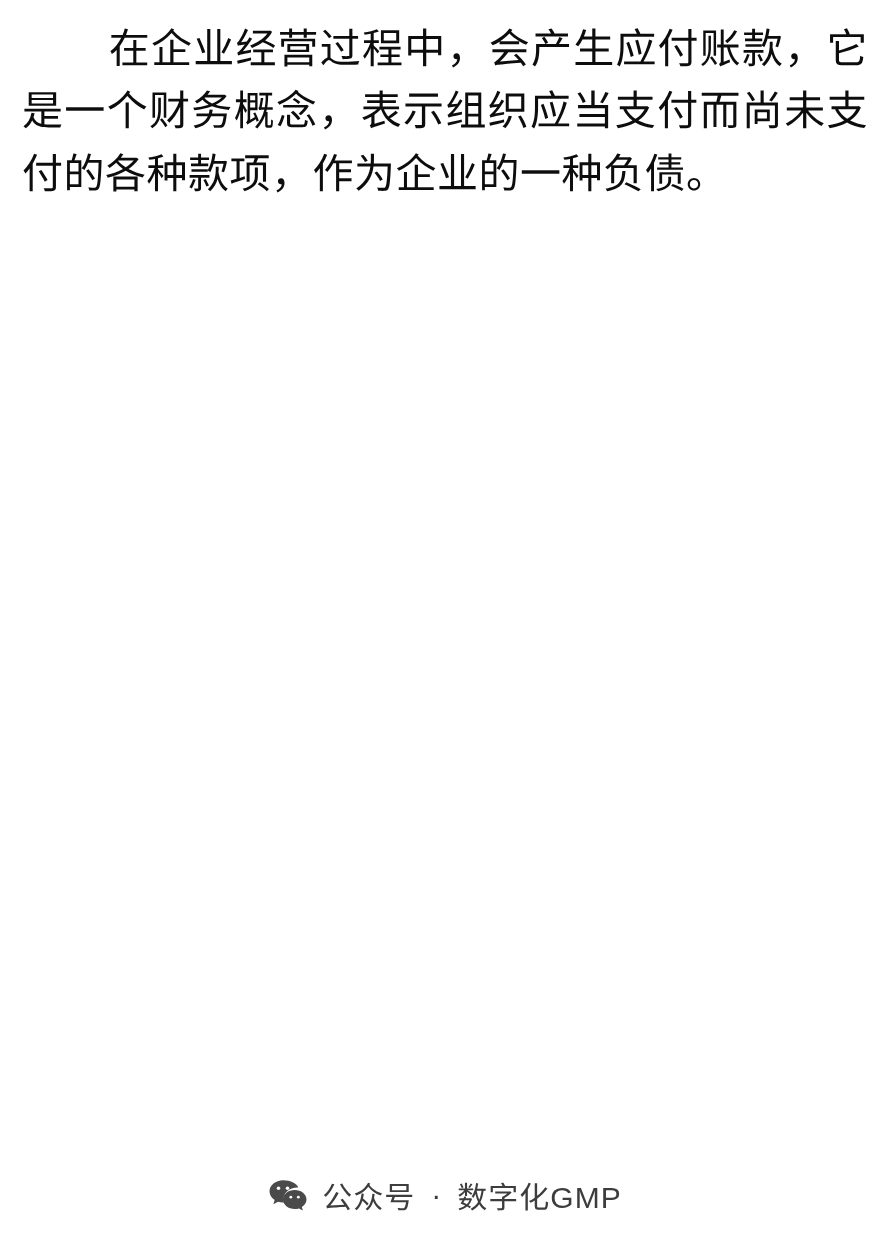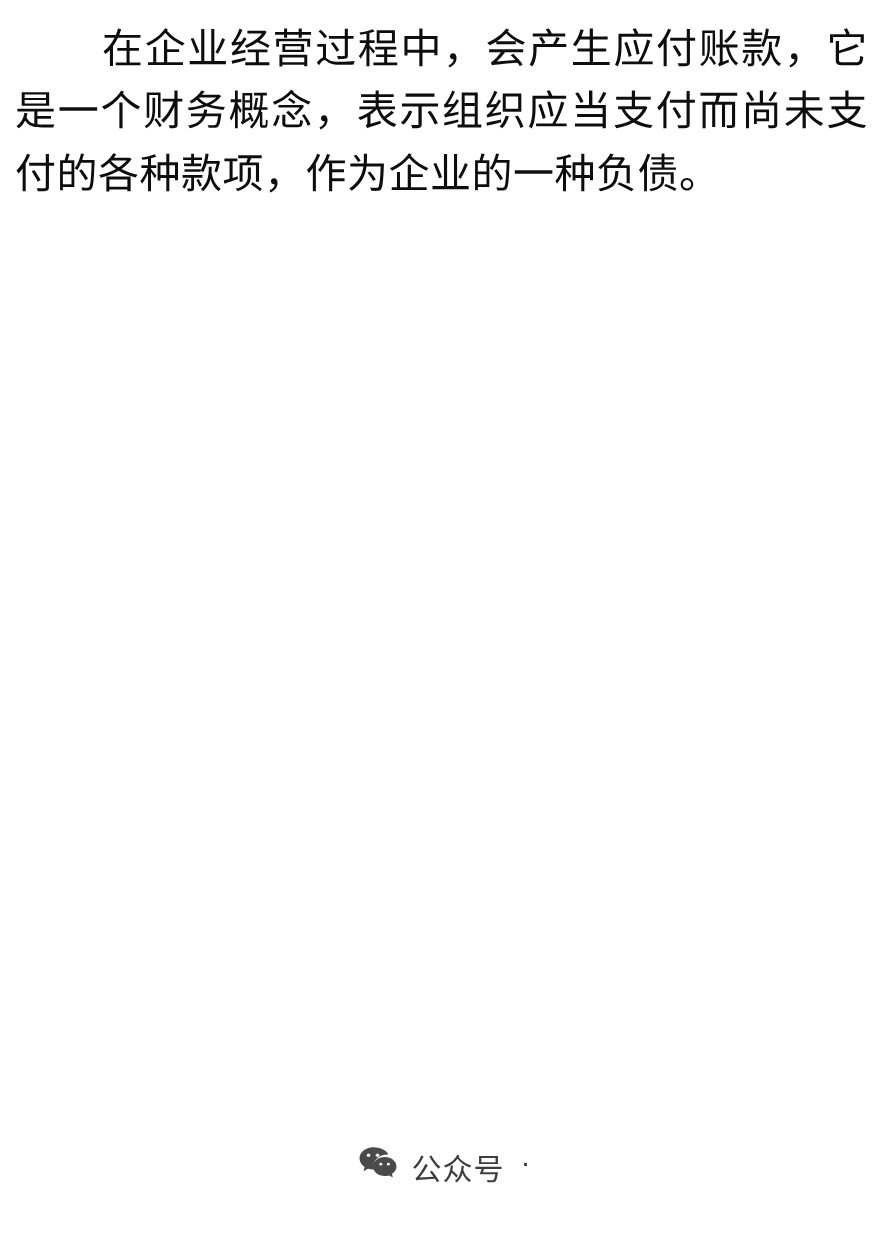--- a/index.html
+++ b/index.html
@@ -11,21 +11,21 @@
     width: 890px;
     height: 1245px;
     font-family: "Liberation Sans", "DejaVu Sans", sans-serif;
     color: #1a1a1a;
     position: relative;
     overflow: hidden;
   }
   .article {
     box-sizing: border-box;
     width: 890px;
-    padding: 18px 22px 0 15px;
+    padding: 18px 22px 0 22px;
   }
   .para {
     font-size: 41px;
     line-height: 1.52;
     letter-spacing: 0.5px;
     text-align: justify;
     text-justify: inter-ideograph;
     margin: 0;
     color: #0d0d0d;
     font-weight: 400;
@@ -40,20 +40,21 @@
   .bold {
     font-weight: 700;
   }
   .footer {
     position: absolute;
     left: 0;
     bottom: 0;
     width: 890px;
     height: 100px;
     display: flex;
+    align-items: center;
     justify-content: center;
     gap: 14px;
   }
   .wechat-icon {
     width: 40px;
     height: 34px;
     display: inline-block;
     position: relative;
     flex: 0 0 auto;
   }
@@ -87,13 +88,14 @@
       <path d="M18.2 2.2C9.1 2.2 1.8 8.2 1.8 15.6c0 4.2 2.4 8 6.2 10.5l-1.6 5 5.6-2.9c1.9.6 3.9.9 6 .9l1.2-.03c-.5-1.3-.7-2.7-.7-4.1 0-7.8 7.4-14.1 16.6-14.1l1.2.03C34.8 6.1 27.2 2.2 18.2 2.2z" fill="#4a4a4a"></path>
       <circle cx="12.6" cy="12.0" r="2.1" fill="#ffffff"></circle>
       <circle cx="23.4" cy="12.0" r="2.1" fill="#ffffff"></circle>
       <path d="M46.2 25.5c0-6.3-6.3-11.4-14.1-11.4s-14.1 5.1-14.1 11.4S24.3 36.9 32.1 36.9c1.8 0 3.5-.26 5.1-.73l4.7 2.5-1.3-4.2c3.4-2.1 5.6-5.4 5.6-9z" fill="#4a4a4a"></path>
       <circle cx="27.4" cy="22.6" r="1.7" fill="#ffffff"></circle>
       <circle cx="36.4" cy="22.6" r="1.7" fill="#ffffff"></circle>
     </svg>
   </span>
   <span class="footer-text">公众号</span>
   <span class="footer-sep">·</span>
+  <span class="footer-text">数字化GMP</span>
 </div>
 
 </body></html>

